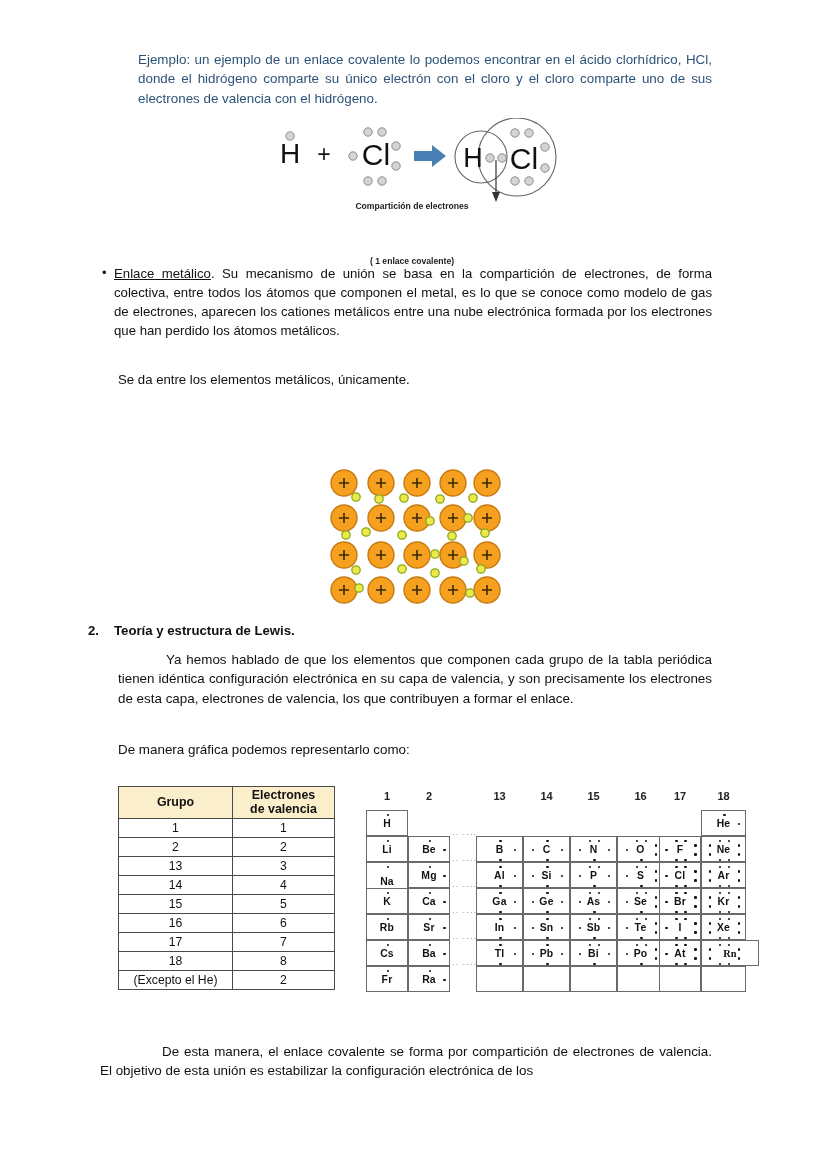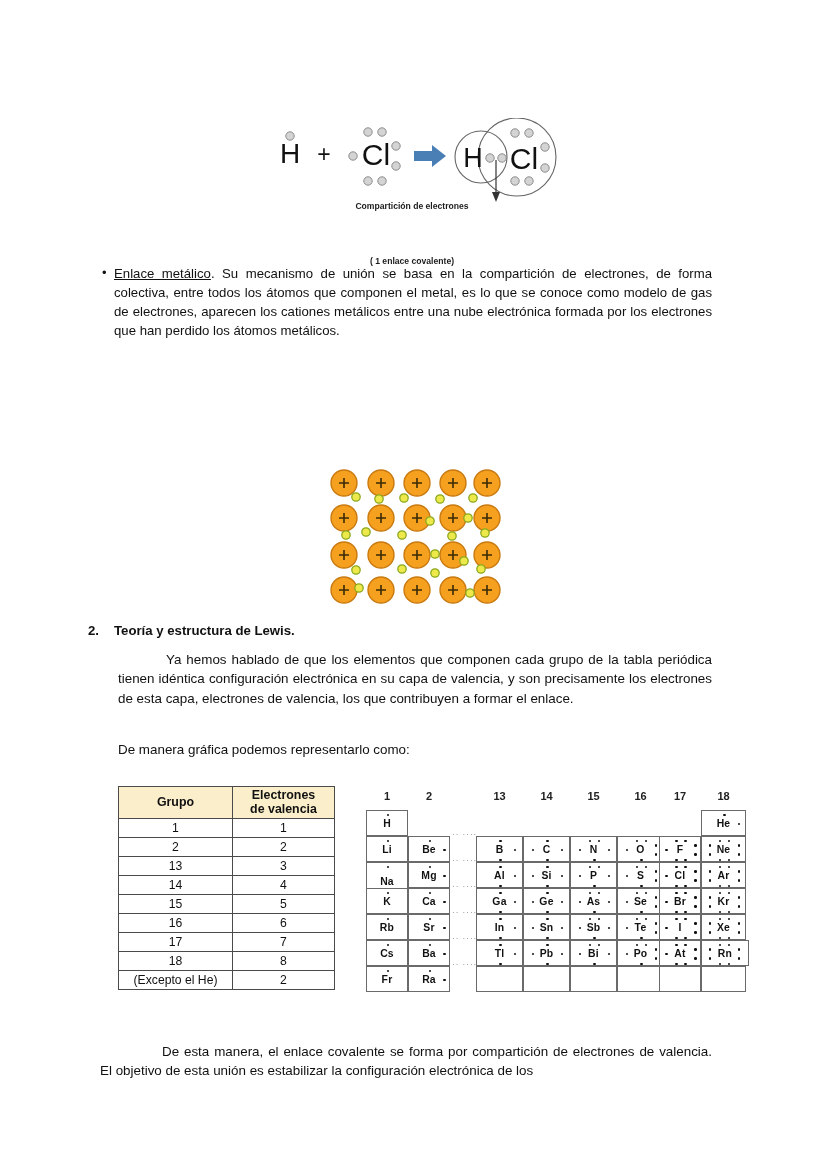--- a/index.html
+++ b/index.html
@@ -181,20 +181,21 @@
     font-size: 8px;
     color: #8a8a8a;
     letter-spacing: 1px;
   }
 </style>
 </head>
 <body>
 
 <div class="page">
 
+  <div class="para blue p-135" style="left:138px; top:50px; width:574px;">Ejemplo: un ejemplo de un enlace covalente lo podemos encontrar en el ácido clorhídrico, HCl, donde el hidrógeno comparte su único electrón con el cloro y el cloro comparte uno de sus electrones de valencia con el hidrógeno.</div>
 
   <div id="hcl-figure">
     <svg width="300" height="90" viewBox="0 0 300 90">
 
       <text x="28" y="45" font-family="Liberation Sans, sans-serif" font-size="28" fill="#111" text-anchor="middle">H</text>
       <circle cx="28" cy="18" r="4.2" fill="#d4d4d4" stroke="#8c8c8c" stroke-width="1"></circle>
 
       <text x="62" y="44" font-family="Liberation Sans, sans-serif" font-size="23" fill="#111" text-anchor="middle">+</text>
 
       <text x="114" y="47" font-family="Liberation Sans, sans-serif" font-size="30" fill="#111" text-anchor="middle">Cl</text>
@@ -235,20 +236,21 @@
     <div class="fig-caption" style="top:95px;margin-top:42px;">( 1 enlace covalente)</div>
   </div>
 
   <div class="bullet-row" style="left:100px; top:264px; width:612px;">
     <div class="bullet-dot">•</div>
     <div class="bullet-body">
       <span class="u">Enlace metálico</span><span>. Su mecanismo de unión se basa en la compartición de electrones, de forma colectiva, entre todos los átomos que componen el metal, es lo que se conoce como modelo de gas de electrones, aparecen los cationes metálicos entre una nube electrónica formada por los electrones que han perdido los átomos metálicos.</span>
     </div>
   </div>
 
+  <div class="para dark p-13" style="left:118px; top:370px; width:594px;">Se da entre los elementos metálicos, únicamente.</div>
 
 
   <div id="metal-lattice">
     <svg width="182" height="143" viewBox="0 0 182 143">
       <g>
 
         <g>
             <circle cx="19" cy="17" r="13" fill="#F5A01E" stroke="#C97A10" stroke-width="1.4"></circle>
             <path d="M14 17 H24 M19 12 V22" stroke="#3a2a06" stroke-width="1.6"></path>
           </g>
@@ -719,21 +721,21 @@
         <div class="lcell" style="left: 293px; top: 130px; width: 42px; height: 26px;">
           <div class="lsym">At</div>
           <div class="edot" style="left: 15.2px; top: 2.5px;"></div>
           <div class="edot" style="left: 24.2px; top: 2.5px;"></div>
           <div class="edot" style="left: 34px; top: 7.2px;"></div>
           <div class="edot" style="left: 34px; top: 16.2px;"></div>
           <div class="edot" style="left: 15.2px; top: 21.5px;"></div>
           <div class="edot" style="left: 24.2px; top: 21.5px;"></div>
           <div class="edot" style="left: 5.4px; top: 11.7px;"></div>
         </div>
-        <div class="lcell" style="left: 335px; top: 130px; width: 48px; height: 26px;">
+        <div class="lcell" style="left: 335px; top: 130px; width: 58px; height: 26px; font-family: Liberation Serif, serif;">
           <div class="lsym">Rn</div>
           <div class="edot" style="left: 16.7px; top: 2.5px;"></div>
           <div class="edot" style="left: 25.7px; top: 2.5px;"></div>
           <div class="edot" style="left: 35.5px; top: 7.2px;"></div>
           <div class="edot" style="left: 35.5px; top: 16.2px;"></div>
           <div class="edot" style="left: 16.7px; top: 21.5px;"></div>
           <div class="edot" style="left: 25.7px; top: 21.5px;"></div>
           <div class="edot" style="left: 6.9px; top: 7.2px;"></div>
           <div class="edot" style="left: 6.9px; top: 16.2px;"></div>
         </div>

